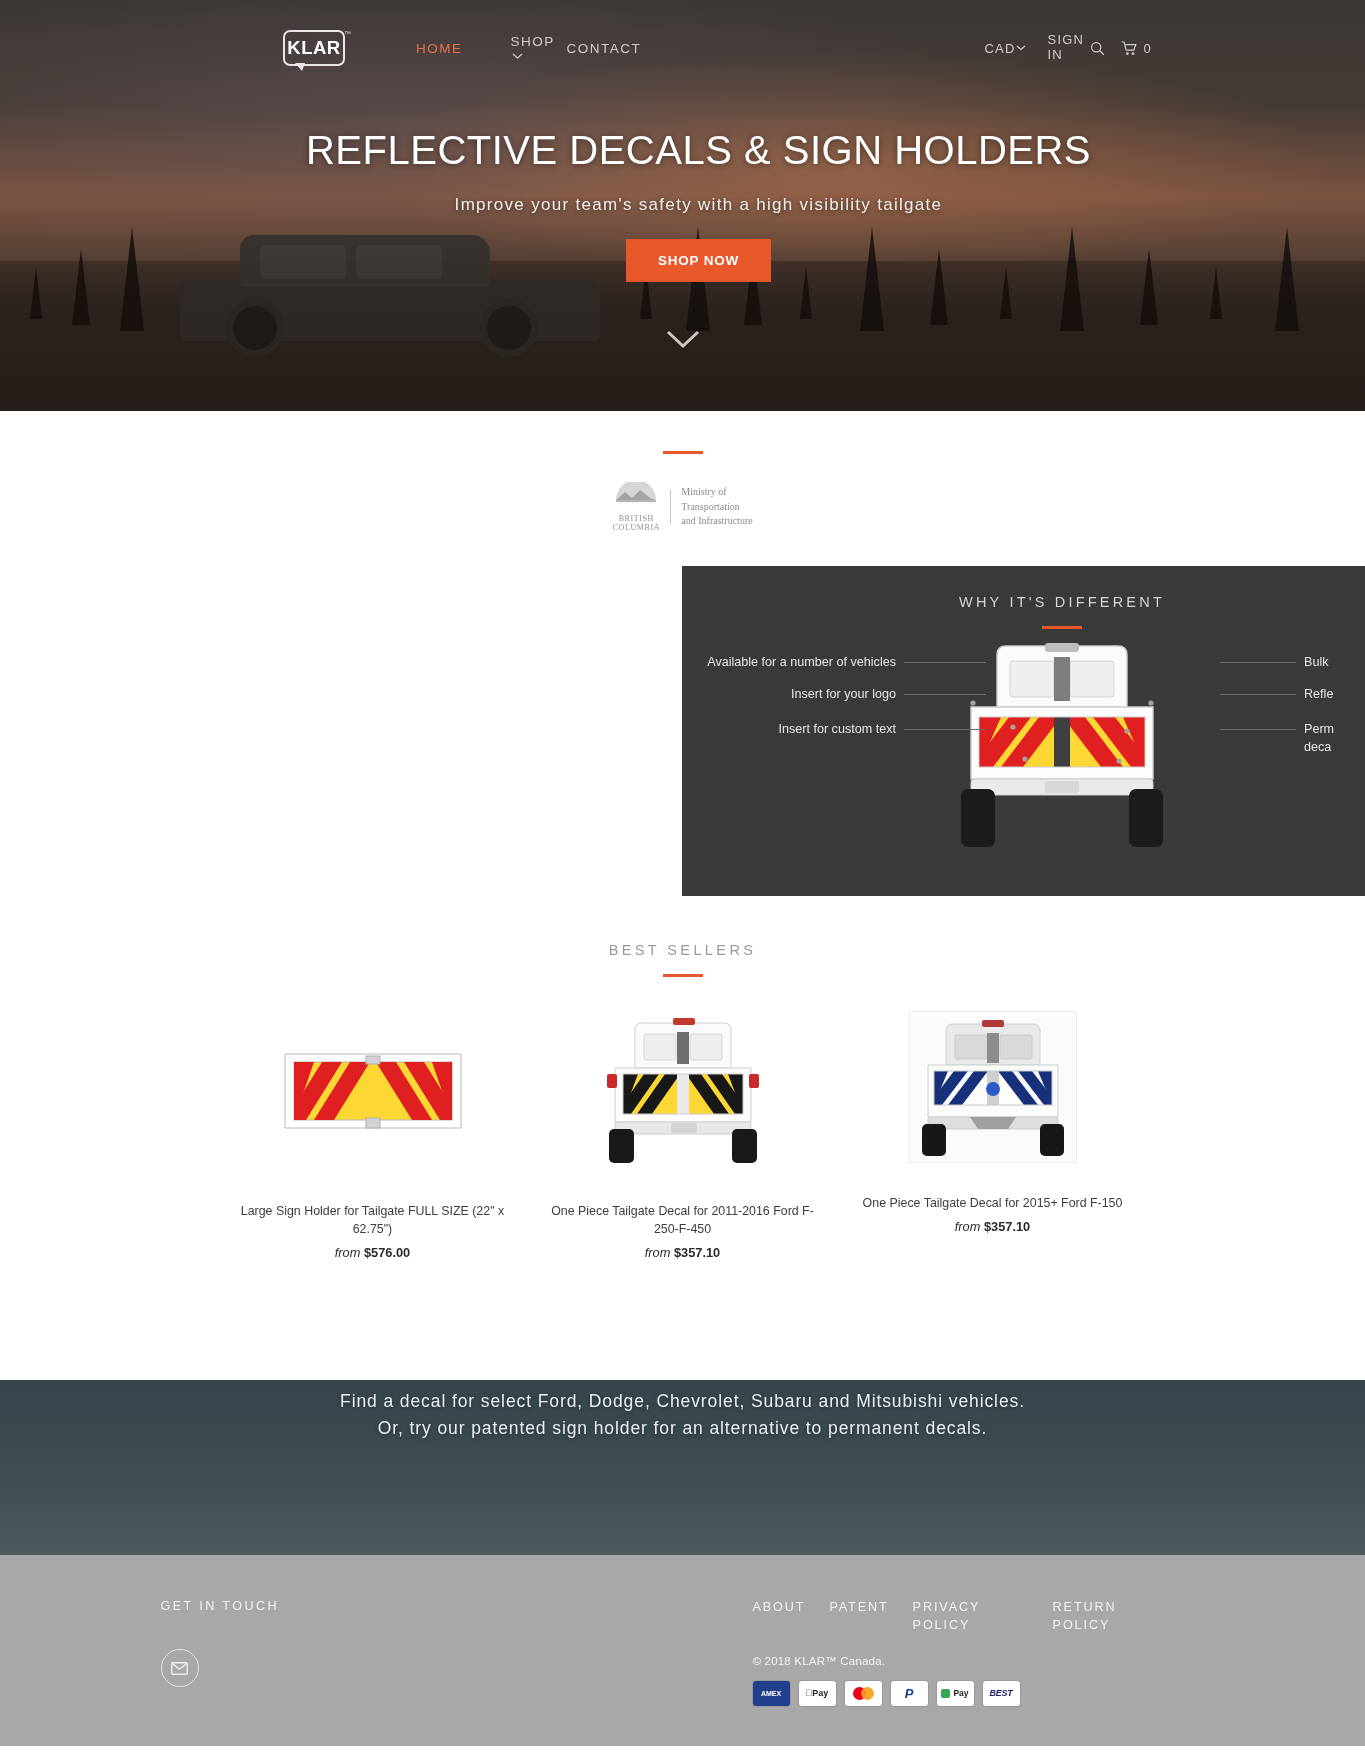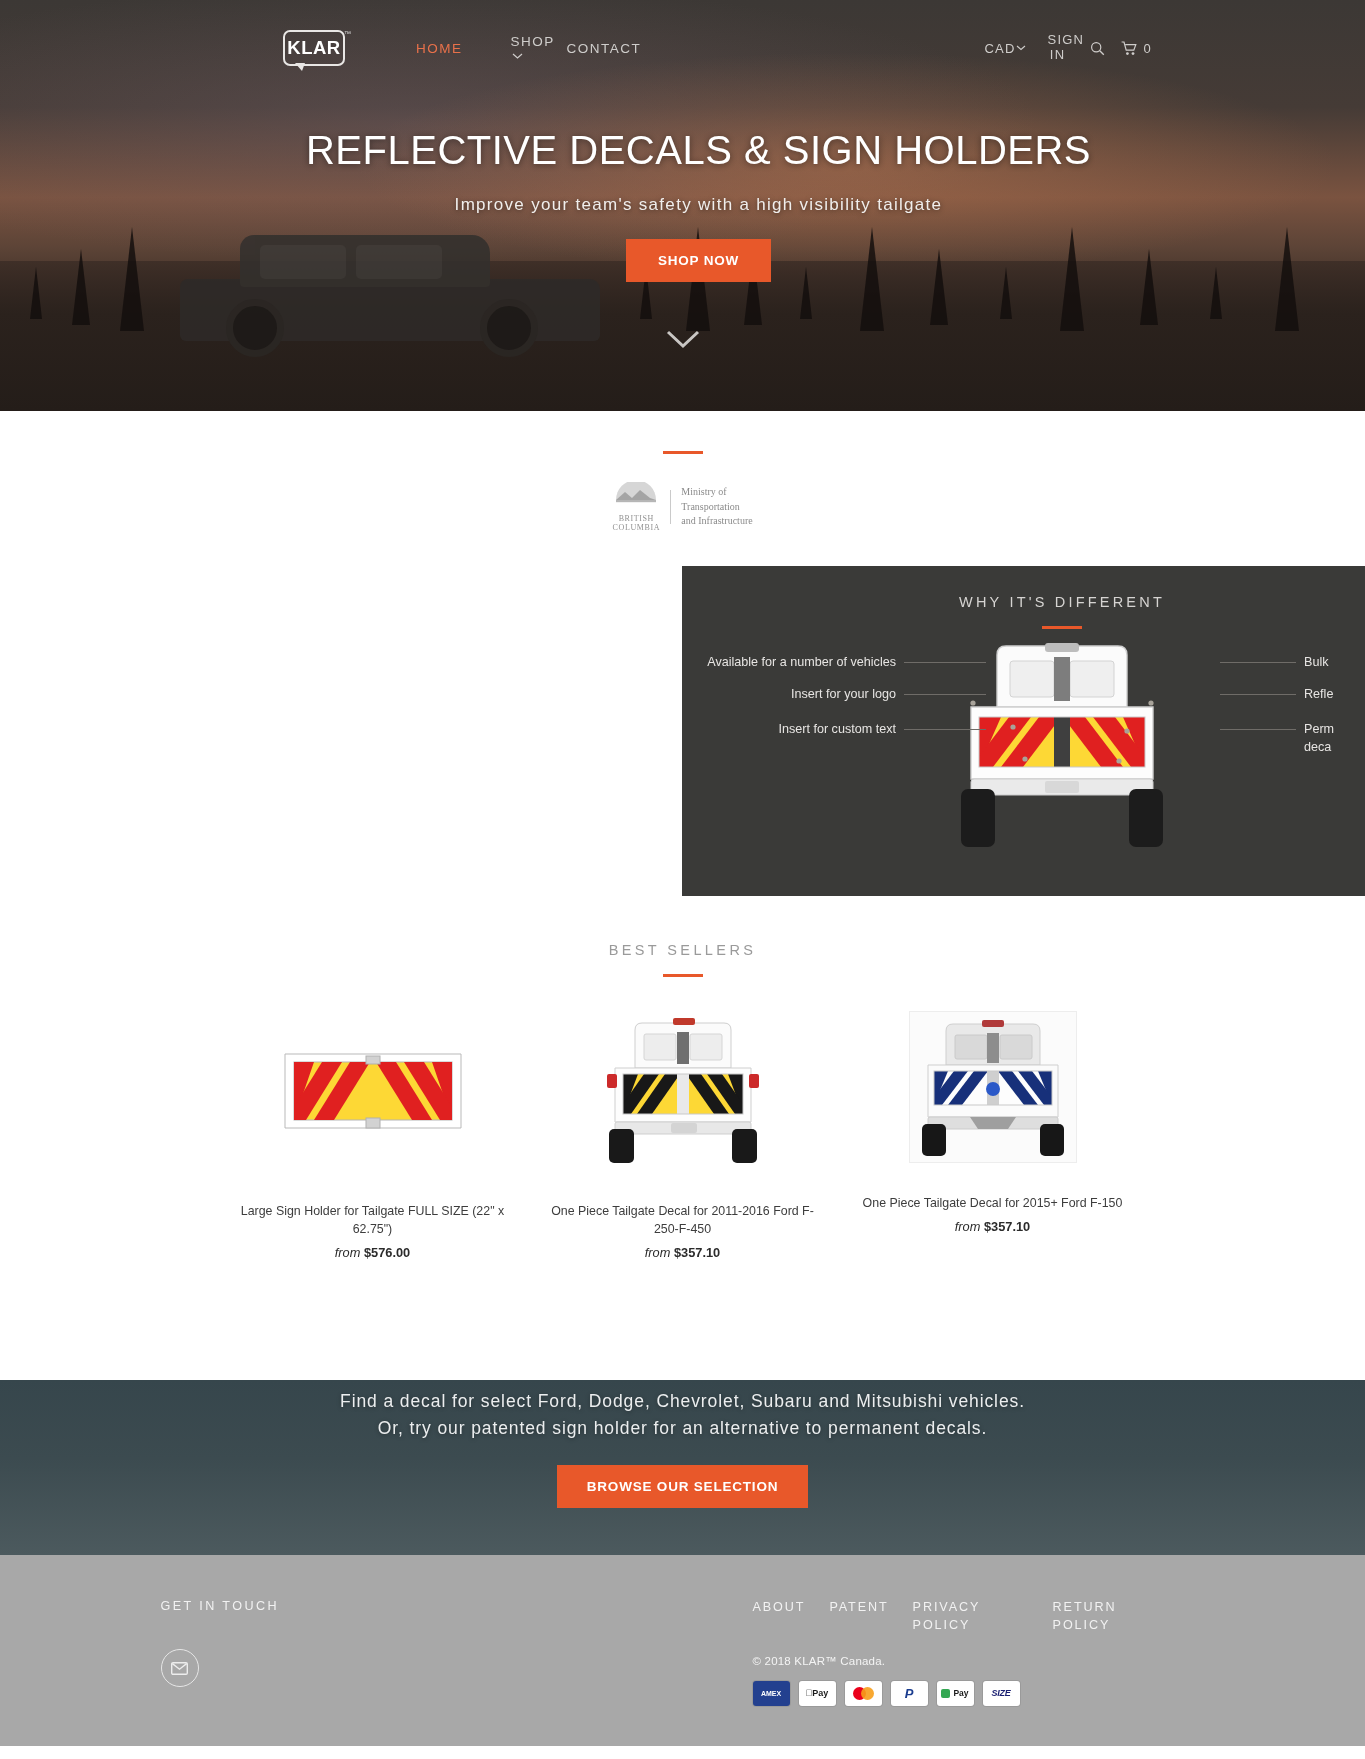--- a/index.html
+++ b/index.html
@@ -203,21 +203,21 @@
     padding:0 18px; position:relative;
   }
   .nav-link.active{ color:#e8714a; }
   .nav-shop{ position:relative; padding-right:26px; }
   .nav-shop .lbl{ position:absolute; top:-14px; left:18px; white-space:nowrap; }
   .nav-right{
     margin-left:auto; margin-right:205px; display:flex; align-items:center; gap:0;
     color:#cfcdcb; font-size:13px; letter-spacing:1.2px;
   }
   .nav-cad{ cursor:pointer; padding:0 8px; display:flex; align-items:center; gap:0;}
-  .nav-signin{ cursor:pointer; padding:0 14px; line-height:1.15; width:48px;text-align:center; }
+  .nav-signin{ cursor:pointer; padding:0 14px; line-height:1.15; width:48px; }
   .nav-ico{ cursor:pointer; padding:0 8px; display:flex; align-items:center; gap:6px;}
 </style>
 </head>
 <body>
 
 <div class="hero">
   <div class="hero-sky"></div>
   <div class="hero-ground"></div>
 
   <div class="tree s" style="left:30px;"></div>
@@ -511,21 +511,20 @@
       </div>
     </div>
 
   </div>
 </div>
 
 <div class="cta">
   <div class="cta-inner">
     <div class="cta-line">Find a decal for select Ford, Dodge, Chevrolet, Subaru and Mitsubishi vehicles.</div>
     <div class="cta-line">Or, try our patented sign holder for an alternative to permanent decals.</div>
-    <button class="btn-orange">BROWSE OUR SELECTION</button>
   </div>
 </div>
 
 <div class="footer">
   <div class="footer-grid">
     <div class="f-left">
       <div class="f-head">GET IN TOUCH</div>
       <div class="mail-circle">
         <svg width="17" height="13" viewBox="0 0 17 13">
           <rect x="0.7" y="0.7" width="15.6" height="11.6" rx="1.3" fill="none" stroke="#ededed" stroke-width="1.4"></rect>
@@ -562,18 +561,18 @@
             <span class="mc-b"></span>
         </div>
         <div class="pay">
           <span style="color:#1b3d8f;font-size:13px;font-weight:700;font-style:italic">P</span>
         </div>
         <div class="pay">
           <span style="display:inline-block;width:9px;height:9px;background:#34a853;border-radius:2px;margin-right:3px"></span>
           <span style="font-size:8.5px">Pay</span>
         </div>
         <div class="pay visa">
-          <span>SIZE</span>
+          <span>BEST</span>
         </div>
       </div>
     </div>
   </div>
 </div>
 
 </body></html>

